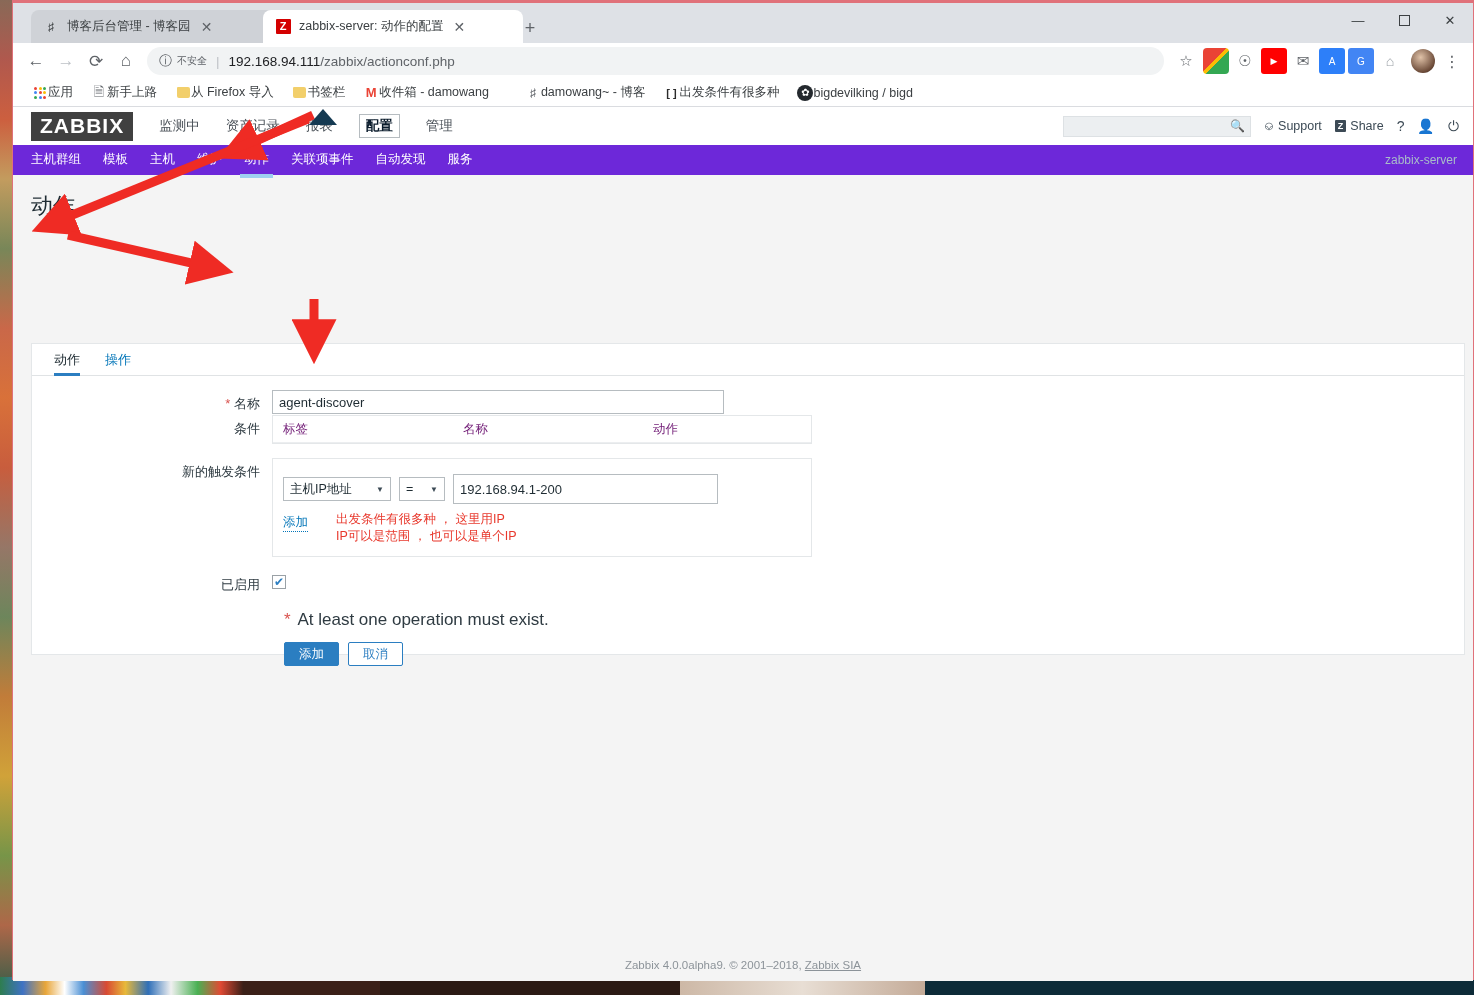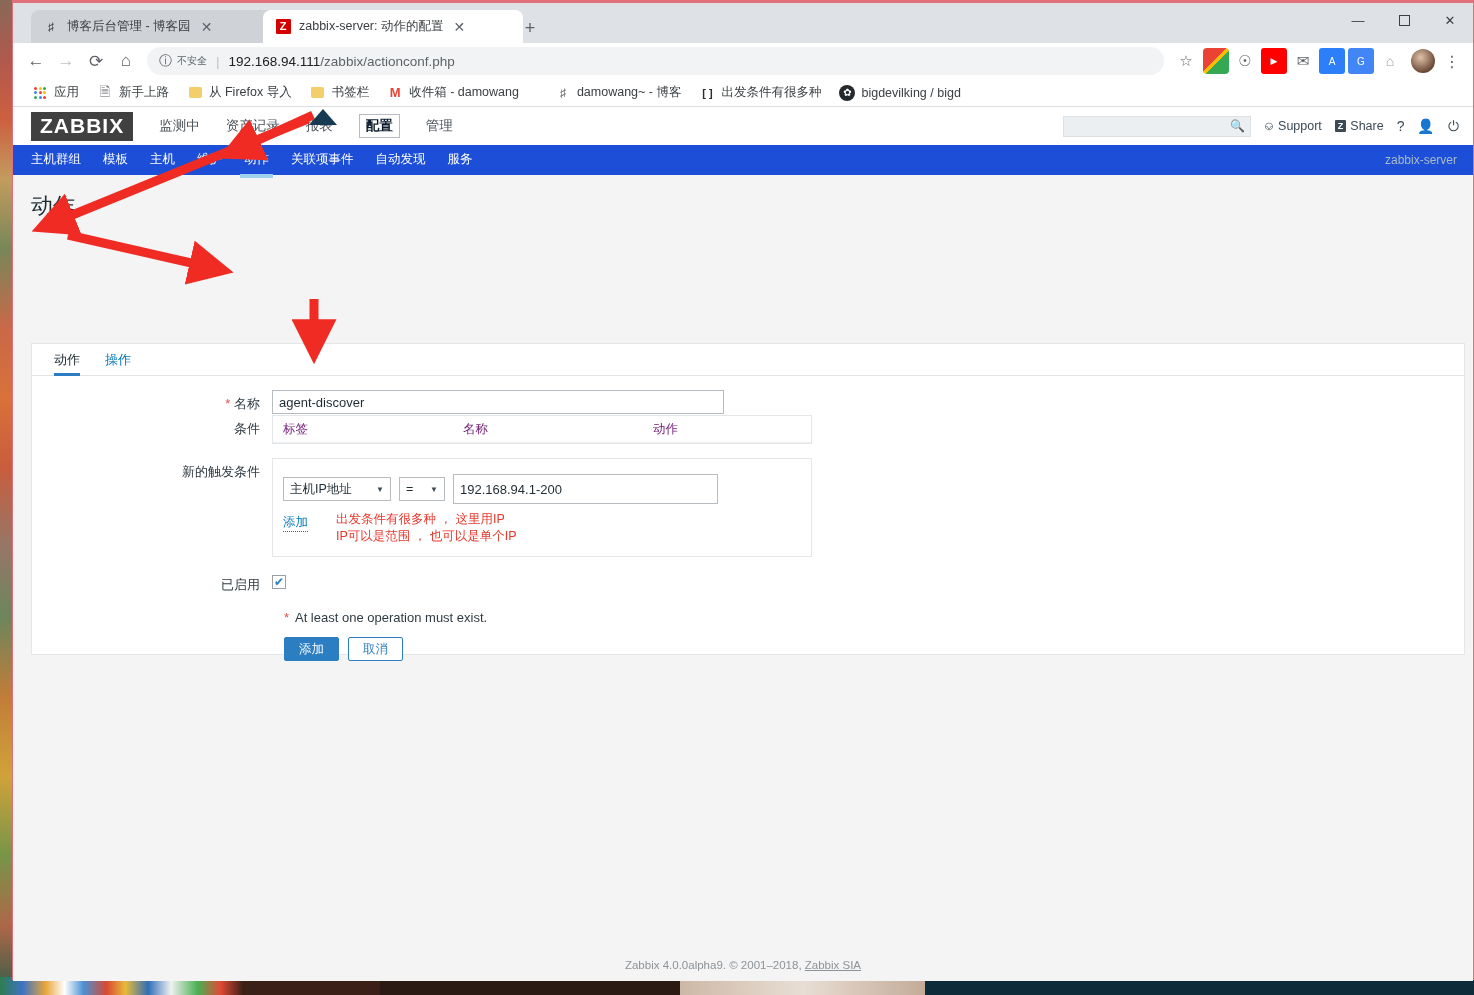--- a/index.html
+++ b/index.html
@@ -120,21 +120,21 @@
             background: radial-gradient(circle at 40% 35%, #e0c2a8, #6b4a38 70%, #241812);
             flex: none; }
   #menu-dots { width: 26px; height: 26px; display: flex; align-items: center;
                justify-content: center; font-size: 16px; color: #5f6368; margin-left: 4px; }
 
   
   #bookmarks {
     height: 28px; background: #fff; border-bottom: 1px solid #dadce0;
     display: flex; align-items: center; padding: 0 10px; overflow: hidden;
   }
-  .bm { display: flex; align-items: center; gap: 6px; padding: 0 9px;
+  .bm { display: flex; align-items: center; padding: 0 9px;
         font-size: 12.5px; color: #3c4043; white-space: nowrap; flex: none; }
   .bm .bmic { width: 16px; height: 16px; flex: none; display: flex;
               align-items: center; justify-content: center; font-size: 12px; }
   .folder { width: 13px; height: 11px; background: #f2cf6b; border-radius: 1px 2px 2px 2px; }
   .gridic { display: grid; grid-template-columns: repeat(3,3px);
             grid-template-rows: repeat(3,3px); gap: 1.5px; }
   .gridic i { display: block; width: 3px; height: 3px; border-radius: 50%; }
 
   
   #page { position: relative; height: 874px; background: #f4f4f4; overflow: hidden; }
@@ -152,21 +152,21 @@
   #zx-search { width: 188px; height: 21px; background: #eceff1; border: 1px solid #dde1e4;
                display: flex; align-items: center; justify-content: flex-end;
                padding-right: 5px; }
   #zx-search span { font-size: 12px; color: #6a7279; }
   .zx-ritem { font-size: 12.5px; color: #3c4a55; display: flex;
               align-items: center; gap: 4px; }
   .zshare-badge { background: #3c4a55; color: #fff; font-size: 9px; font-weight: bold;
                   padding: 1px 3px; border-radius: 1px; }
 
   
-  #zx-subnav { height: 30px; background: #1d4ed8; display: flex; align-items: center;
+  #zx-subnav { height: 30px; background: #6d28d9; display: flex; align-items: center;
                padding-left: 18px; gap: 22px; position: relative; }
   #zx-subnav .sn { font-size: 12.5px; color: #ffffff; padding-bottom: 2px; }
   #zx-subnav .sn.act { position: relative; }
   #zx-subnav .sn.act::after { content:""; position:absolute; left:-4px; right:-4px;
                               bottom:-8px; height:4px; background:#9ed0f0; }
   #zx-host { position: absolute; right: 16px; font-size: 12px; color: #a9bcc9; }
 
   
   #zx-title { font-size: 22px; color: #1f2c33; padding: 16px 0 12px 18px;
               font-weight: normal; }
@@ -211,21 +211,21 @@
   .cond-row1 { display: flex; align-items: center; gap: 8px; }
   #add-link { color: #0275b8; font-size: 12.5px; border-bottom: 1px dotted #0275b8;
               display: inline-block; margin-top: 10px; }
   .annot { color: #e8382c; font-size: 12.5px; line-height: 17px; margin-left: 28px;
            margin-top: 7px; white-space: pre-line; }
 
   .cbx { width: 14px; height: 14px; border: 1px solid #9aa1a6; background: #fff;
          display: inline-flex; align-items: center; justify-content: center;
          color: #2b7ec1; font-size: 12px; line-height: 12px; margin-top: 4px; }
 
-  .note { font-size: 13px; color: #2f3b42; margin-left: 252px; margin-top: 16px; }
+  .note { font-size: 17px; color: #2f3b42; margin-left: 252px; margin-top: 16px; }
   .note .req { margin-right: 3px; }
 
   .btnrow { margin-left: 252px; margin-top: 12px; display: flex; gap: 9px; }
   .btn { height: 24px; padding: 0 14px; font-size: 12.5px; line-height: 22px;
          border-radius: 2px; }
   .btn.primary { background: #2b7ec1; color: #fff; border: 1px solid #2b7ec1; }
   .btn.ghost { background: #fff; color: #2b7ec1; border: 1px solid #2b7ec1; }
 
   
   #zx-footer { position: absolute; left: 0; bottom: 10px; width: 100%;

